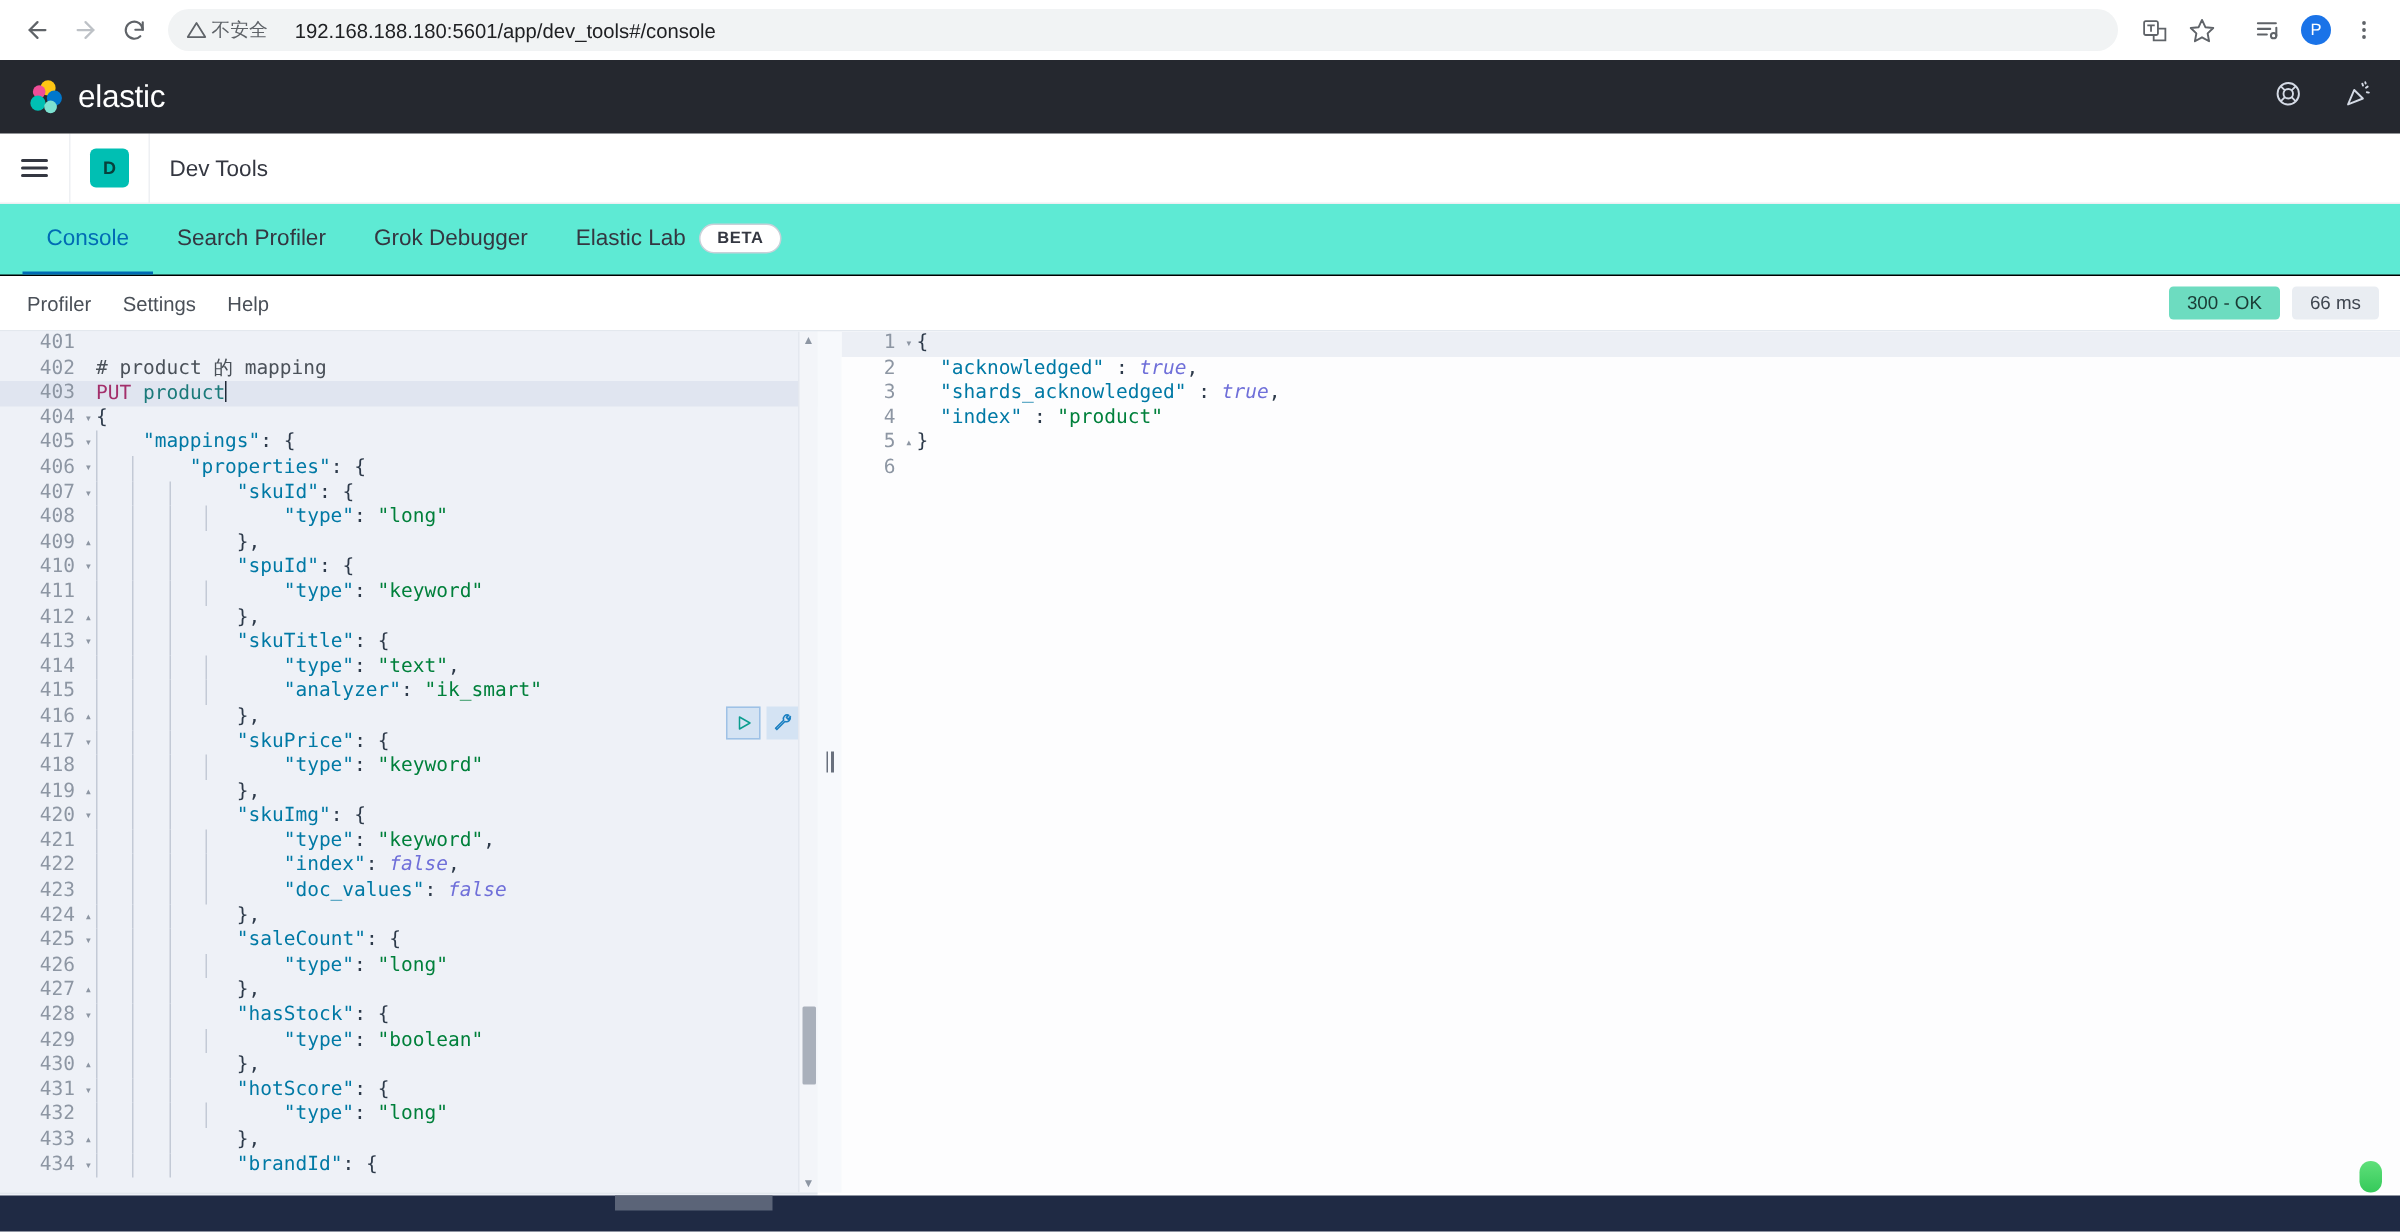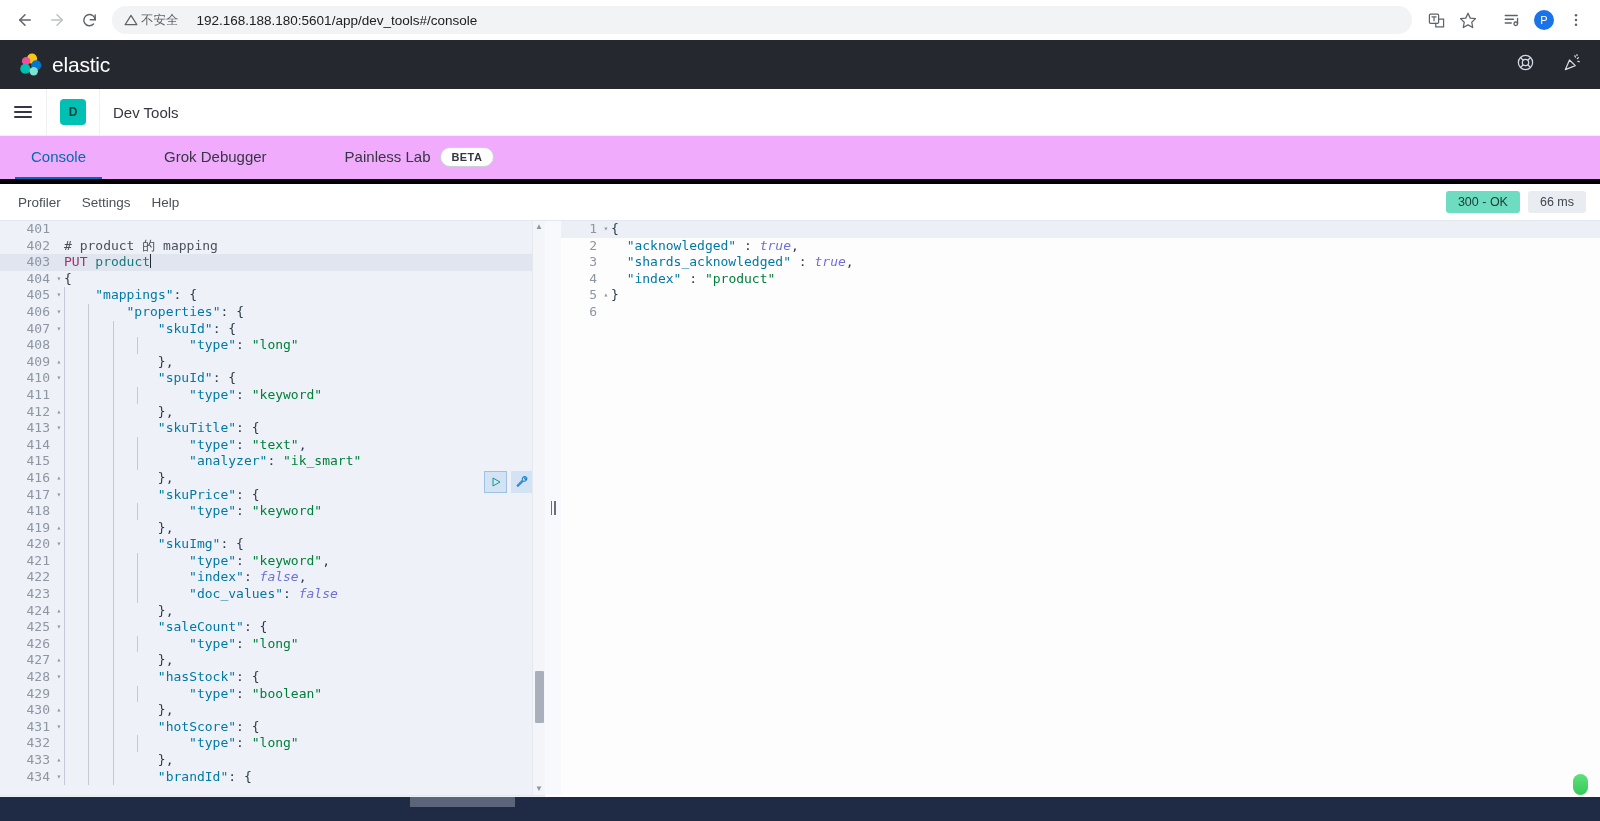--- a/index.html
+++ b/index.html
@@ -84,22 +84,22 @@
   .app-badge {
     width: 26px; height: 26px; border-radius: 4px; background: #00BFB3;
     color: #07413d; font-size: 12px; font-weight: 700;
     display: flex; align-items: center; justify-content: center;
     margin: 0 13px;
   }
   .app-title { font-size: 15px; color: #343741; padding-left: 13px; }
 
   
   .tabs {
-    height: 48px; background: #f0abfc; display: flex; align-items: stretch;
-    padding-left: 15px; border-bottom: 5px solid #000000; gap: 46px;
+    height: 48px; background: #5eead4; display: flex; align-items: stretch;
+    padding-left: 15px; border-bottom: 1px solid #000000;
   }
   .tab {
     display: flex; align-items: center; gap: 9px;
     padding: 0 16px; font-size: 15px; color: #343741;
     border-bottom: 2px solid transparent;
   }
   .tab.active { color: #006BB4; border-bottom-color: #006BB4; }
   .beta-pill {
     border: 1px solid #c9d0d8; border-radius: 11px;
     font-size: 11px; font-weight: 700; letter-spacing: 0.4px;
@@ -338,24 +338,27 @@
   <div class="app-badge">D</div>
   <div class="vdiv"></div>
   <div class="app-title">Dev Tools</div>
 </div>
 
 <div class="tabs">
   <div class="tab active">
     <span>Console</span>
   </div>
   <div class="tab">
+    <span>Search Profiler</span>
+  </div>
+  <div class="tab">
     <span>Grok Debugger</span>
   </div>
   <div class="tab">
-    <span>Painless Lab</span>
+    <span>Elastic Lab</span>
     <span class="beta-pill">BETA</span>
   </div>
 </div>
 
 <div class="console-bar">
   <span class="console-link">Profiler</span>
   <span class="console-link">Settings</span>
   <span class="console-link">Help</span>
   <div class="status-wrap">
     <span class="badge-ok">300 - OK</span>

